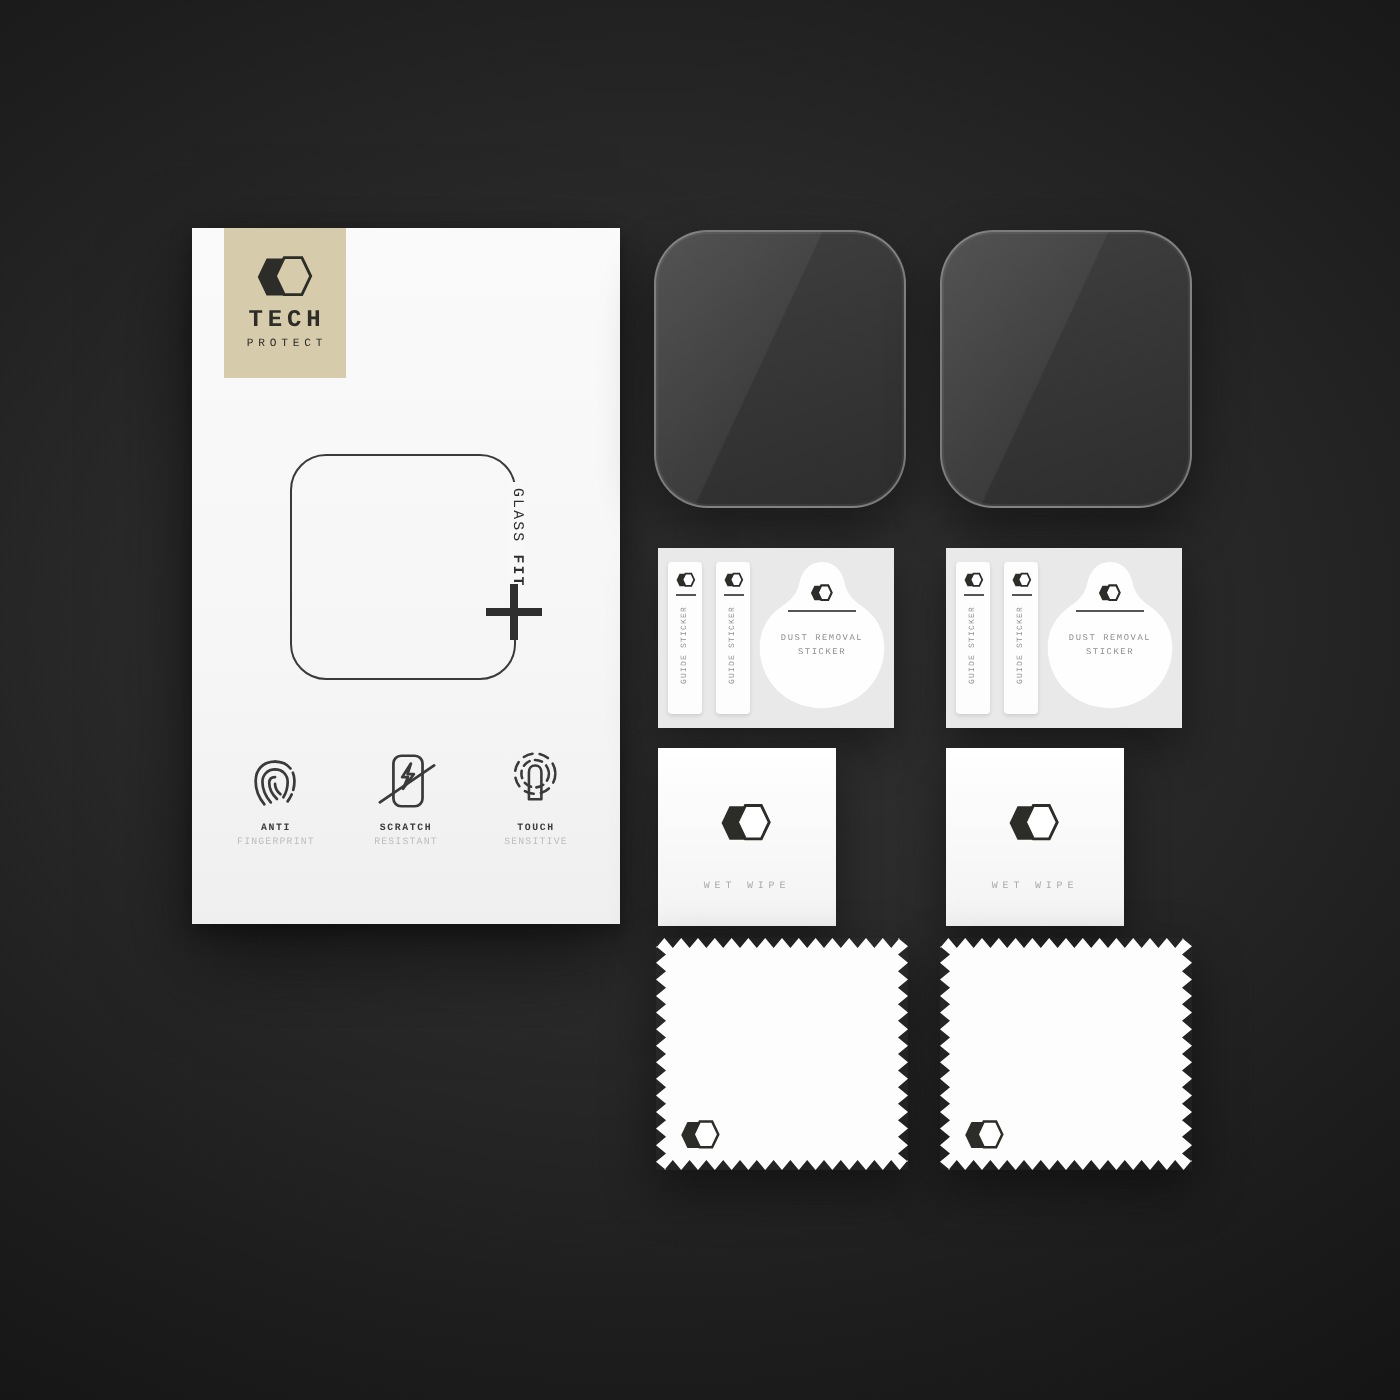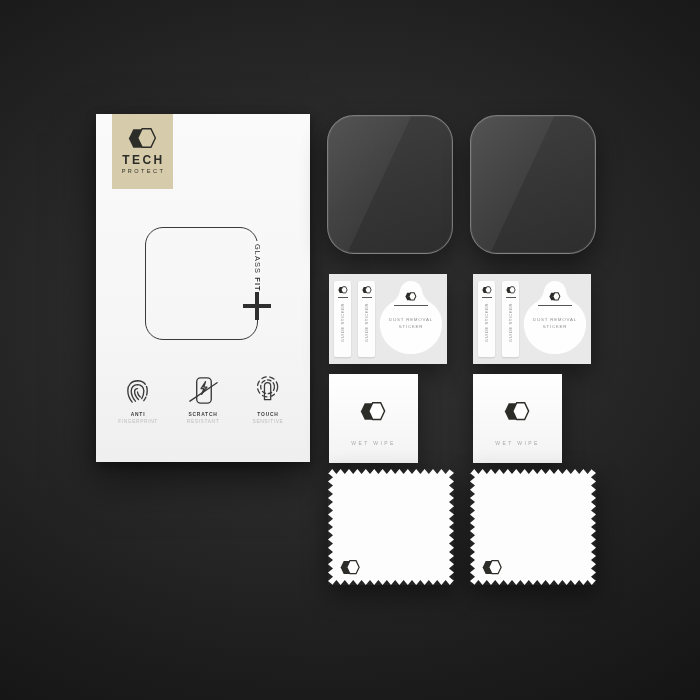--- a/index.html
+++ b/index.html
@@ -1,19 +1,19 @@
 <!DOCTYPE html>
 <html><head>
 <meta charset="utf-8">
 <style>
   html,body{margin:0;padding:0;background:#111;}
   .stage{
     position:relative;width:700px;height:700px;overflow:hidden;
     background:radial-gradient(ellipse 620px 480px at 46% 44%, #323232 0%, #2a2a2a 40%, #1d1d1d 75%, #151515 100%);
-    font-family:Liberation Sans, sans-serif;
+    font-family:Liberation Mono, monospace;
   }
   
   .box{
     position:absolute;left:96px;top:114px;width:214px;height:348px;
     background:linear-gradient(180deg,#fafafa 0%,#f6f6f6 60%,#efefef 100%);
     box-shadow:0 18px 40px rgba(0,0,0,.5), 0 4px 10px rgba(0,0,0,.35);
   }
   .badge{
     position:absolute;left:16px;top:0;width:61px;height:75px;
     background:#d6ccab;display:flex;flex-direction:column;align-items:center;

